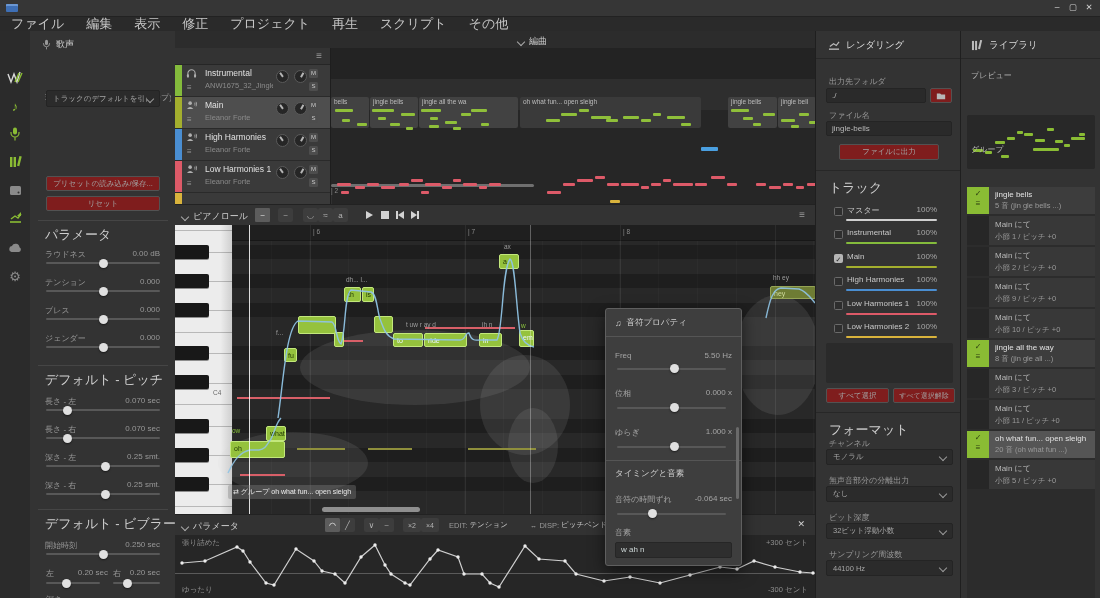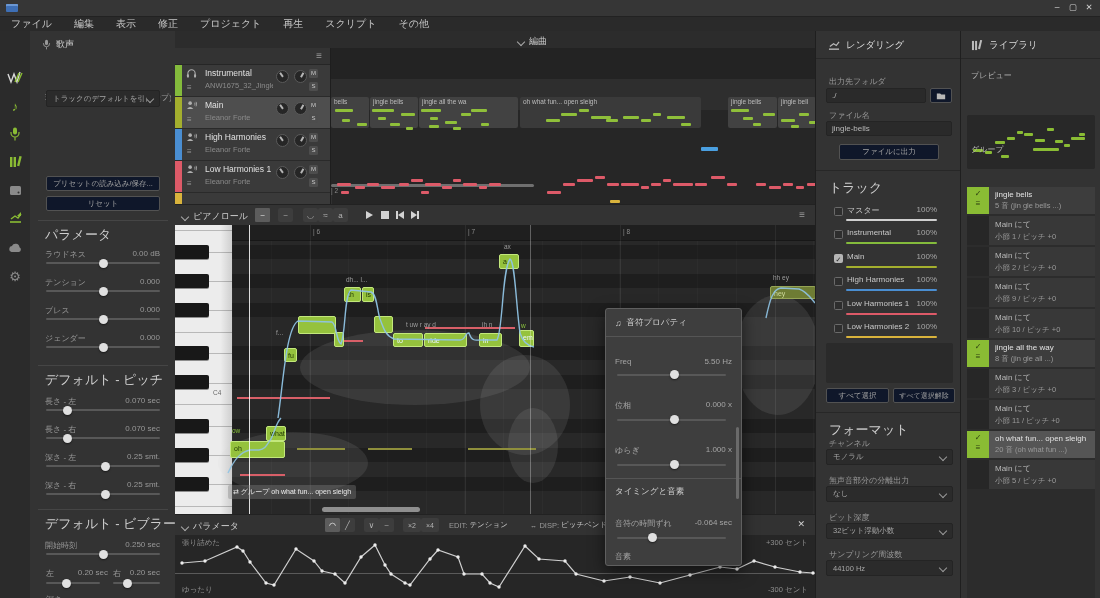--- a/index.html
+++ b/index.html
@@ -5,37 +5,37 @@
   html,body{margin:0;padding:0;background:#1a1a1a;}
   #app{position:relative;width:1100px;height:598px;background:#2d2d2d;overflow:hidden;
        font-family:"Liberation Sans",sans-serif;-webkit-font-smoothing:antialiased;color:#bbb;}
   .abs{position:absolute;}
   
   #titlebar{position:absolute;left:0;top:0;width:1100px;height:16px;background:#363636;border-bottom:1px solid #222;}
   #title{position:absolute;left:0;top:2px;width:1100px;text-align:center;font-size:9px;font-weight:bold;color:#e6e6e6;}
   #appicon{position:absolute;left:6px;top:4px;width:12px;height:8px;background:#3e6fb5;border-radius:1px;box-shadow:inset 0 2px 0 #6b97d2;}
   .winbtn{position:absolute;top:2px;font-size:8.5px;color:#cfcfcf;width:14px;text-align:center;}
   #menubar{position:absolute;left:0;top:17px;width:1100px;height:14px;background:#2a2a2a;display:flex;align-items:center;border-bottom:1px solid #222;}
-  .menu-item{font-size:10px;color:#c6c6c6;padding:0 11px;}
+  .menu-item{font-size:13px;color:#c6c6c6;padding:0 11px;}
   
   #activitybar{position:absolute;left:0;top:31px;width:30px;height:567px;background:#2b2b2b;border-right:1px solid #202020;}
   .act{position:absolute;left:0;width:30px;height:26px;display:flex;align-items:center;justify-content:center;}
   .g{color:#8abc34;}.gr{color:#8a8a8a;}
   
   #voicepanel{position:absolute;left:30px;top:31px;width:145px;height:567px;background:#333;border-right:1px solid #202020;overflow:hidden;}
   .vlbl{position:absolute;font-size:8px;color:#989898;white-space:nowrap;}
   .vval{position:absolute;font-size:8px;color:#989898;text-align:right;white-space:nowrap;}
   .vtitle{position:absolute;font-size:13px;color:#cfcfcf;white-space:nowrap;}
   .strack{position:absolute;height:2px;background:#585858;border-radius:1px;}
   .sthumb{position:absolute;width:9px;height:9px;border-radius:50%;background:#e0e0e0;top:-3.5px;box-shadow:0 1px 2px rgba(0,0,0,.5);}
   .dd{position:absolute;background:#2b2b2b;border:1px solid #242424;border-radius:2px;color:#a6a6a6;font-size:7.5px;display:flex;align-items:center;padding:0 6px;box-sizing:border-box;}
   .dd span{overflow:hidden;white-space:nowrap;}
   .chev{width:5px;height:5px;border-right:1.3px solid #999;border-bottom:1.3px solid #999;transform:rotate(45deg);display:inline-block;flex:none;margin-left:auto;}
   .schev{width:5px;height:5px;border-right:1.3px solid #aaa;border-bottom:1.3px solid #aaa;transform:rotate(45deg);display:inline-block;}
-  .pbtn{position:absolute;background:#0f172a;border:1px solid #525252;border-radius:2px;color:#a3a3a3;font-size:7.5px;display:flex;align-items:center;justify-content:center;box-sizing:border-box;white-space:nowrap;overflow:hidden;}
+  .pbtn{position:absolute;background:#7f1d1d;border:1px solid #525252;border-radius:2px;color:#a3a3a3;font-size:7.5px;display:flex;align-items:center;justify-content:center;box-sizing:border-box;white-space:nowrap;overflow:hidden;}
   .divider{position:absolute;height:1px;background:#454545;}
   #vinfo{position:absolute;left:46px;top:114px;width:114px;height:56px;background:#2b2b2b;border-radius:2px;font-size:7.5px;color:#9a9a9a;padding:4px 6px;box-sizing:border-box;line-height:12px;}
   
   .sechead{position:absolute;display:flex;align-items:center;gap:5px;font-size:9px;color:#cfcfcf;}
   #arrheadbar{position:absolute;left:175px;top:31px;width:640px;height:17px;background:#2c2c2c;}
   #prheadbar{position:absolute;left:175px;top:204px;width:640px;height:21px;background:#333;border-top:1px solid #222;border-bottom:1px solid #1d1d1d;}
   #paramheadbar{position:absolute;left:175px;top:514px;width:640px;height:21px;background:#323232;border-top:1px solid #222;}
   .tbtn{width:15px;height:14px;background:#3d3d3d;border-radius:2px;color:#b3b3b3;font-size:8px;display:flex;align-items:center;justify-content:center;flex:none;}
   .tbtn.act{background:#5c5c5c;color:#ededed;}
   .hamb{font-size:10px;color:#9a9a9a;line-height:10px;}
@@ -77,21 +77,21 @@
   .playhead{position:absolute;top:0;width:1px;background:rgba(255,255,255,.85);z-index:8;}
   #groupbadge{position:absolute;left:53px;top:260px;background:rgba(130,130,130,.38);border-radius:2px;font-size:7px;color:#eaeaea;padding:2px 5px;z-index:9;white-space:nowrap;}
   #hscroll{position:absolute;left:147px;top:282px;width:98px;height:5px;background:#8f8f8f;border-radius:2.5px;z-index:9;}
   
   #paramgraph{position:absolute;left:175px;top:535px;width:640px;height:63px;background:#262626;overflow:hidden;}
   .corner{position:absolute;font-size:7.5px;color:#8f8f8f;white-space:nowrap;z-index:3;}
   
   #notepopup{position:absolute;left:605px;top:308px;width:137px;height:258px;background:#3e3e3e;border:1px solid #5f5f5f;border-radius:3px;
     box-shadow:0 5px 16px rgba(0,0,0,.55);z-index:60;box-sizing:border-box;padding:7px 9px;font-size:8px;color:#a5a5a5;overflow:hidden;}
   .np-head{display:flex;align-items:center;gap:5px;color:#d2d2d2;font-size:8.5px;margin:-1px -9px 0;padding:2px 9px 7px;border-bottom:1px solid #555;}
-  .np-line{display:flex;justify-content:space-between;margin-top:20px;}
+  .np-line{display:flex;justify-content:space-between;margin-top:14px;}
   .np-sl{position:relative;height:9px;margin-top:5px;}
   .np-sl .strack{left:2px;right:6px;top:3px;}
   .np-hr{height:1px;background:#555;margin:8px -9px 0;}
   .np-input{background:#2e2e2e;border:1px solid #262626;border-radius:2px;height:14px;line-height:14px;padding:0 5px;color:#ccd6d6;margin-top:4px;font-size:8px;}
   .np-str{display:flex;align-items:center;gap:4px;margin-top:8px;height:12px;}
   .np-str .sl{flex:1;position:relative;height:12px;}
   .np-str .sl i{position:absolute;left:0;right:0;top:5.5px;height:1.5px;background:#6a6a6a;display:block;}
   .np-bubble{position:absolute;left:36%;top:0;background:#dadada;color:#222;font-size:6.5px;padding:0 3px;height:11px;line-height:11px;border-radius:1px;z-index:2;}
   .np-dflt{background:#4a4a4a;border-radius:2px;font-size:6.5px;color:#9a9a9a;padding:2px 4px;flex:none;}
   

